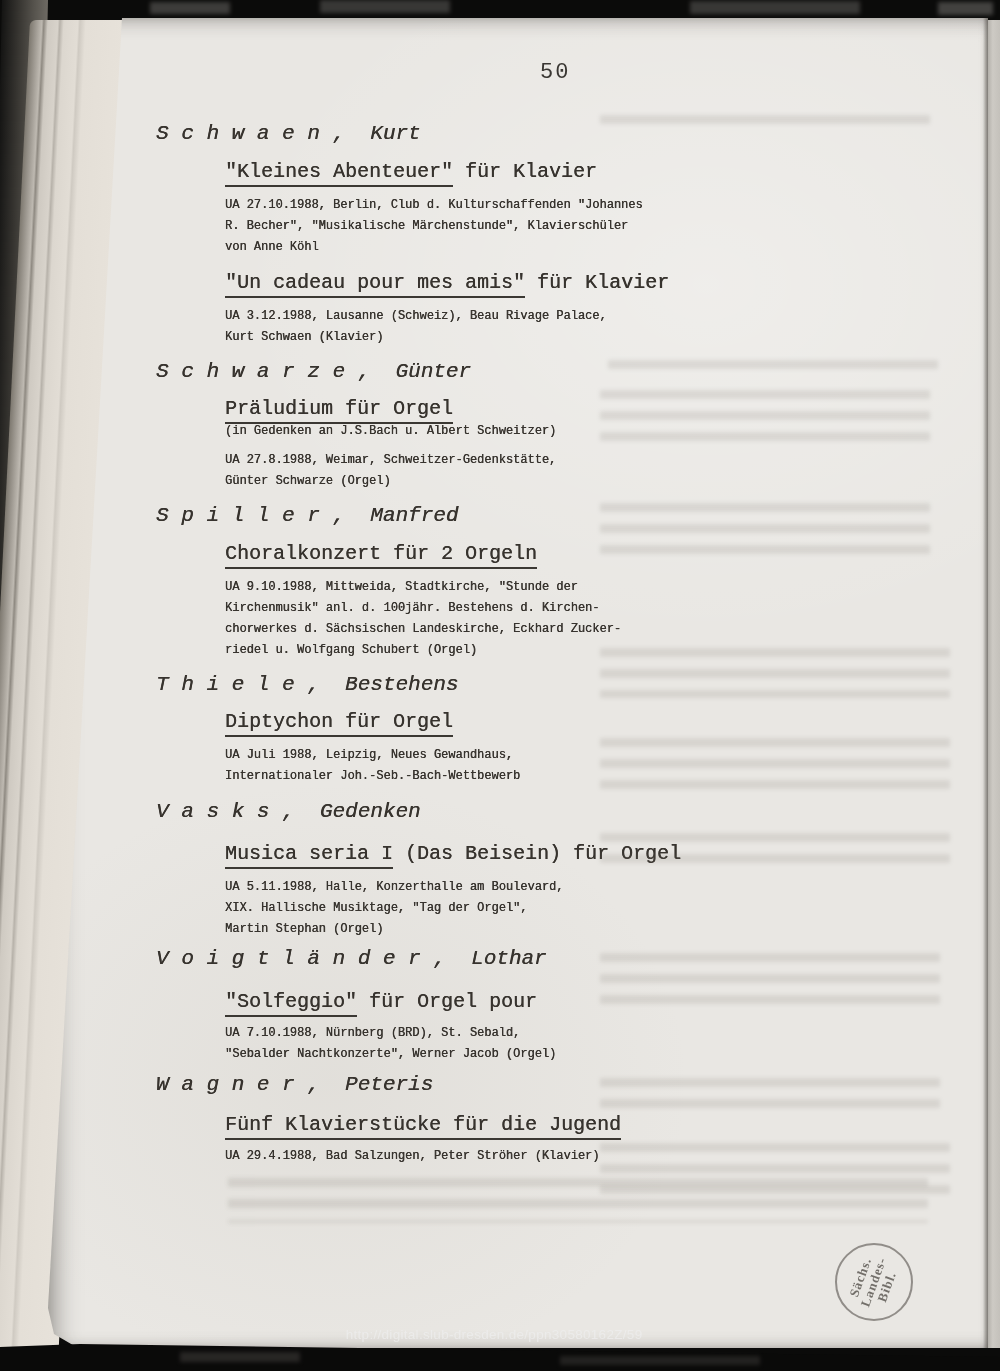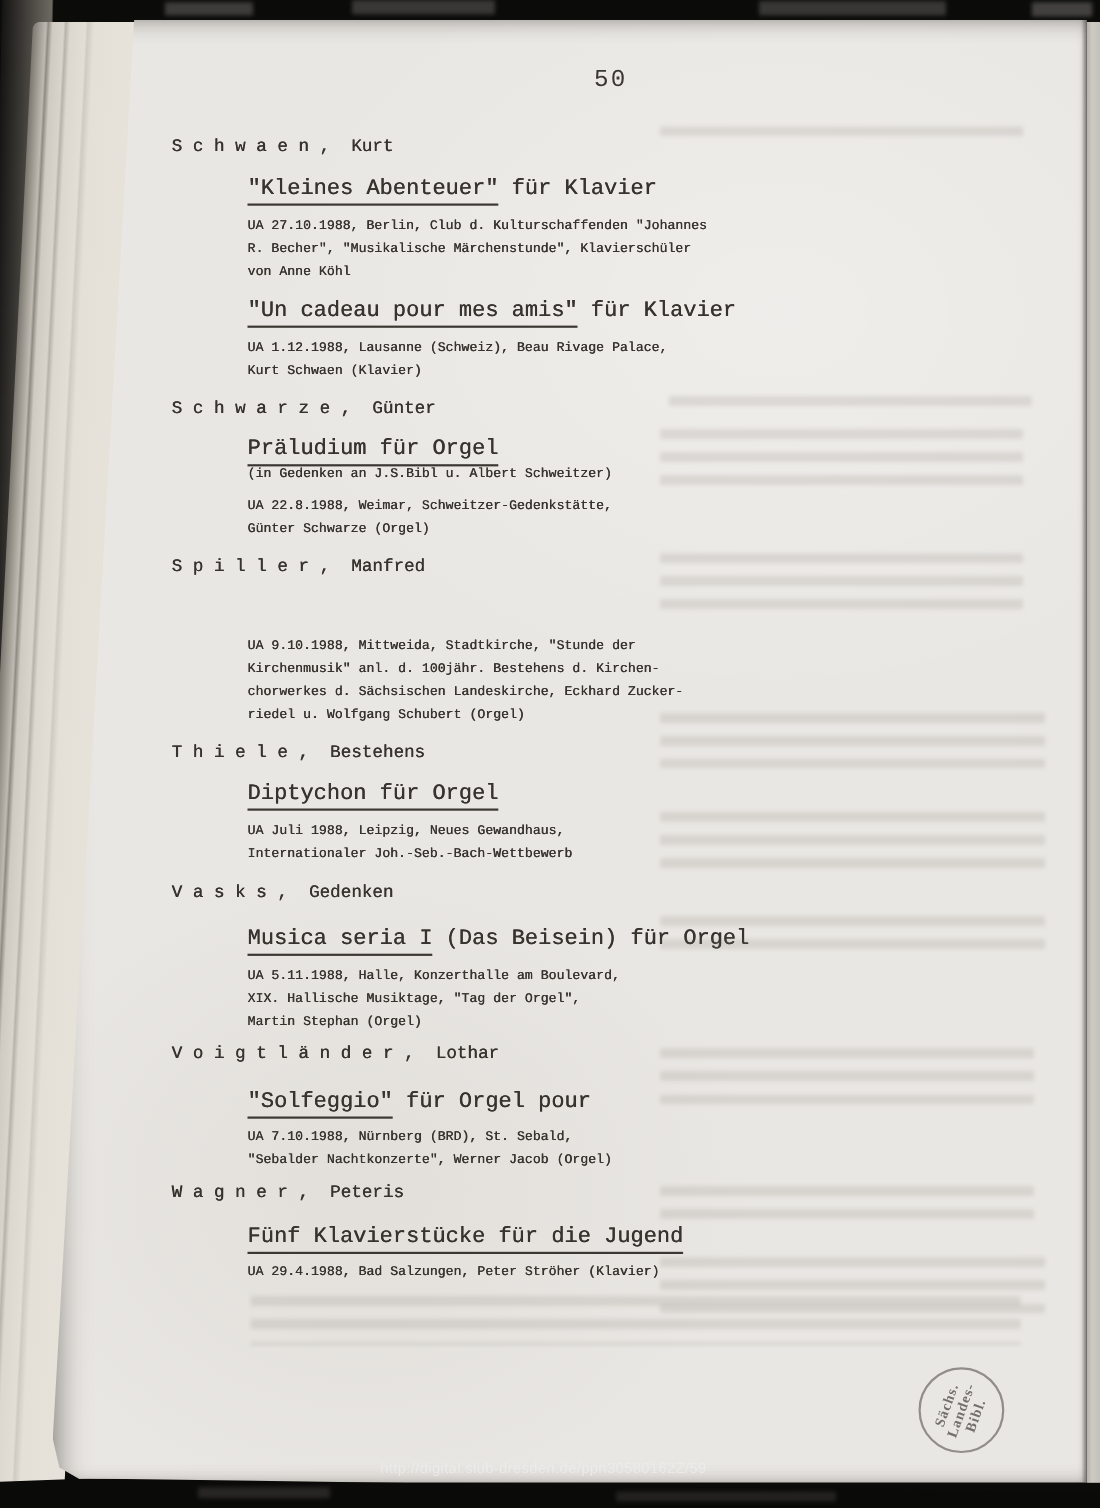--- a/index.html
+++ b/index.html
@@ -35,22 +35,23 @@
     box-shadow:inset 20px 0 26px -14px rgba(60,55,50,.5),
                inset -5px 0 9px -5px rgba(80,75,70,.4),
                inset 0 14px 20px -14px rgba(80,75,70,.45),
                inset 0 -10px 16px -12px rgba(80,75,70,.4);
     color:#37332e;
   }
   .gutter{position:absolute;right:0;top:0;width:5px;height:100%;
     background:linear-gradient(90deg,rgba(90,86,80,0),rgba(80,76,70,.6));}
   .pageno{position:absolute;left:492px;top:42px;font-size:22px;letter-spacing:2px;color:#3a3733;}
   .author{
-    position:absolute;left:108px;font-size:16px;line-height:21px;white-space:pre;
+    position:absolute;left:108px;font-size:21px;line-height:21px;white-space:pre;
     text-shadow:.3px 0 0 currentColor;
+    font-style:italic;
   }
   .wtitle{
     position:absolute;left:177px;font-size:20px;line-height:21px;white-space:pre;
     text-shadow:.3px 0 0 currentColor;
   }
   .wtitle .ul{border-bottom:2px solid #3b3833;padding-bottom:2px;}
   .wsub,.wdetails{
     position:absolute;left:177px;width:766px;font-size:12px;line-height:21px;
     white-space:pre-line;text-shadow:.3px 0 0 currentColor;
   }
@@ -99,30 +100,31 @@
   <div class="gutter"></div>
 
   <div class="pageno">50</div>
 
   <div class="author" style="top:105px">S c h w a e n ,  Kurt</div>
   <div class="wtitle" style="top:143px"><span class="ul">"Kleines Abenteuer"</span><span> für Klavier</span></div>
   <div class="wdetails" style="top:177px">UA 27.10.1988, Berlin, Club d. Kulturschaffenden "Johannes
 R. Becher", "Musikalische Märchenstunde", Klavierschüler
 von Anne Köhl</div>
   <div class="wtitle" style="top:254px"><span class="ul">"Un cadeau pour mes amis"</span><span> für Klavier</span></div>
-  <div class="wdetails" style="top:288px">UA 1.12.1988, Lausanne (Schweiz), Beau Rivage Palace,
+  <div class="wdetails" style="top:288px">UA 3.12.1988, Lausanne (Schweiz), Beau Rivage Palace,
 Kurt Schwaen (Klavier)</div>
 
   <div class="author" style="top:343px">S c h w a r z e ,  Günter</div>
   <div class="wtitle" style="top:380px"><span class="ul">Präludium für Orgel</span><span></span></div>
-  <div class="wsub" style="top:403px">(in Gedenken an J.S.Bibl u. Albert Schweitzer)</div>
-  <div class="wdetails" style="top:432px">UA 22.8.1988, Weimar, Schweitzer-Gedenkstätte,
+  <div class="wsub" style="top:403px">(in Gedenken an J.S.Bach u. Albert Schweitzer)</div>
+  <div class="wdetails" style="top:432px">UA 27.8.1988, Weimar, Schweitzer-Gedenkstätte,
 Günter Schwarze (Orgel)</div>
 
   <div class="author" style="top:487px">S p i l l e r ,  Manfred</div>
+  <div class="wtitle" style="top:525px"><span class="ul">Choralkonzert für 2 Orgeln</span><span></span></div>
   <div class="wdetails" style="top:559px">UA 9.10.1988, Mittweida, Stadtkirche, "Stunde der
 Kirchenmusik" anl. d. 100jähr. Bestehens d. Kirchen-
 chorwerkes d. Sächsischen Landeskirche, Eckhard Zucker-
 riedel u. Wolfgang Schubert (Orgel)</div>
 
   <div class="author" style="top:656px">T h i e l e ,  Bestehens</div>
   <div class="wtitle" style="top:693px"><span class="ul">Diptychon für Orgel</span><span></span></div>
   <div class="wdetails" style="top:727px">UA Juli 1988, Leipzig, Neues Gewandhaus,
 Internationaler Joh.-Seb.-Bach-Wettbewerb</div>
 

